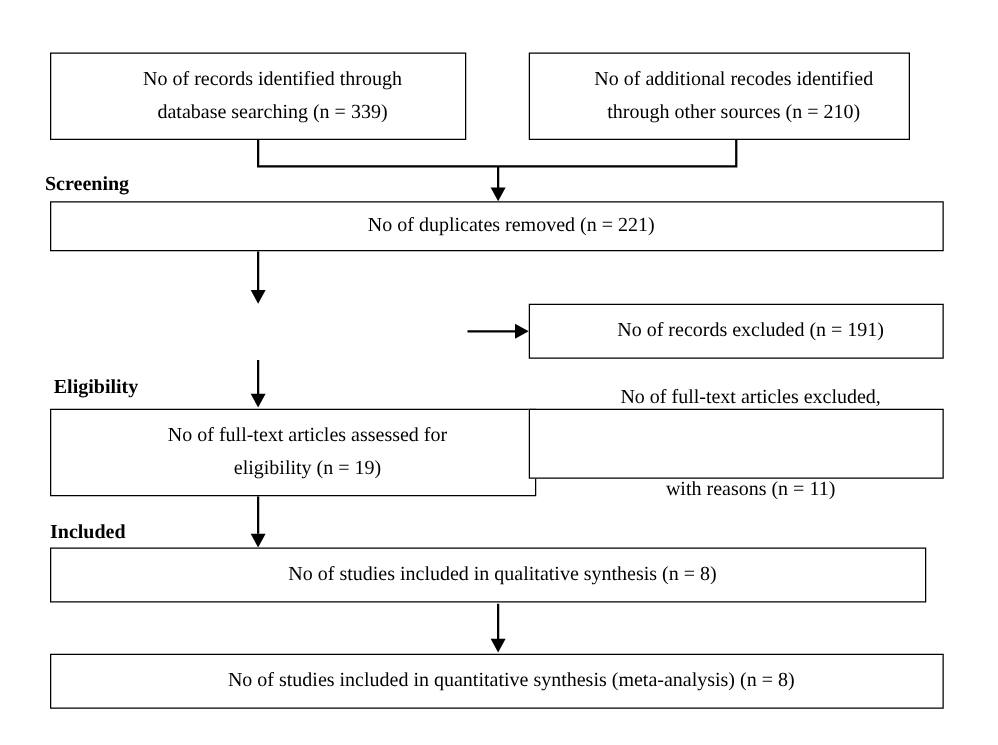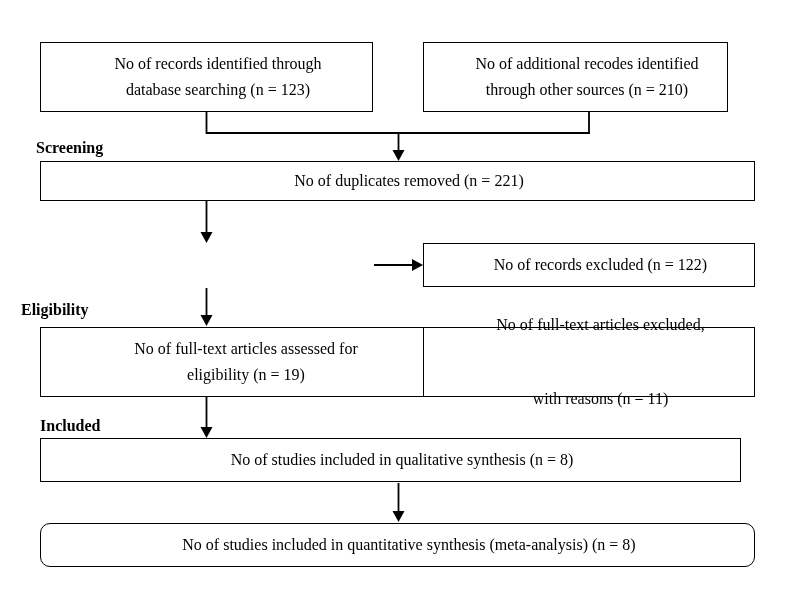--- a/index.html
+++ b/index.html
@@ -71,49 +71,49 @@
       <polygon points="200.5,315 212.5,315 206.5,326"></polygon>
       <polygon points="412,259 412,271 423,265"></polygon>
       <polygon points="412,356 412,368 423,362"></polygon>
       <polygon points="200.5,427 212.5,427 206.5,438"></polygon>
       <polygon points="392.5,511 404.5,511 398.5,522"></polygon>
     </g>
   </svg>
 
   <div class="section-label" style="left:40px; top:17px;margin-top:48px;">Identification</div>
   <div class="section-label" style="left:36px; top:139px;">Screening</div>
-  <div class="section-label" style="left:21px; top:301px;">Eligibility</div>
+  <div class="section-label" style="left:43px; top:301px;">Eligibility</div>
   <div class="section-label" style="left:40px; top:417px;">Included</div>
 
   <div class="box" style="left:40px; top:42px; width:333px; height:70px;">
     <span class="line">No of records identified through</span>
-    <span class="line">database searching (n = 123)</span>
+    <span class="line">database searching (n = 339)</span>
   </div>
   <div class="box" style="left:423px; top:42px; width:305px; height:70px;">
     <span class="line">No of additional recodes identified</span>
     <span class="line">through other sources (n = 210)</span>
   </div>
 
   <div class="box" style="left:40px; top:161px; width:715px; height:40px;text-align:center;">
     <span class="line">No of duplicates removed (n = 221)</span>
   </div>
 
   <div class="box" style="left:423px; top:243px; width:332px; height:44px;">
-    <span class="line">No of records excluded (n = 122)</span>
+    <span class="line">No of records excluded (n = 191)</span>
   </div>
 
   <div class="box" style="left:40px; top:327px; width:389px; height:70px;">
     <span class="line">No of full-text articles assessed for</span>
     <span class="line">eligibility (n = 19)</span>
   </div>
-  <div class="box" style="left:423px; top:327px; width:332px; height:70px;gap:48px;">
+  <div class="box" style="left:423px; top:327px; width:332px; height:56px;gap:48px;">
     <span class="line">No of full-text articles excluded,</span>
     <span class="line">with reasons (n = 11)</span>
   </div>
 
   <div class="box" style="left:40px; top:438px; width:701px; height:44px;">
     <span class="line">No of studies included in qualitative synthesis (n = 8)</span>
   </div>
-  <div class="box" style="left:40px; top:523px; width:715px; height:44px;border-radius:10px;">
+  <div class="box" style="left:40px; top:523px; width:715px; height:44px;">
     <span class="line">No of studies included in quantitative synthesis (meta-analysis) (n = 8)</span>
   </div>
 
 </div>
 
 </body></html>

